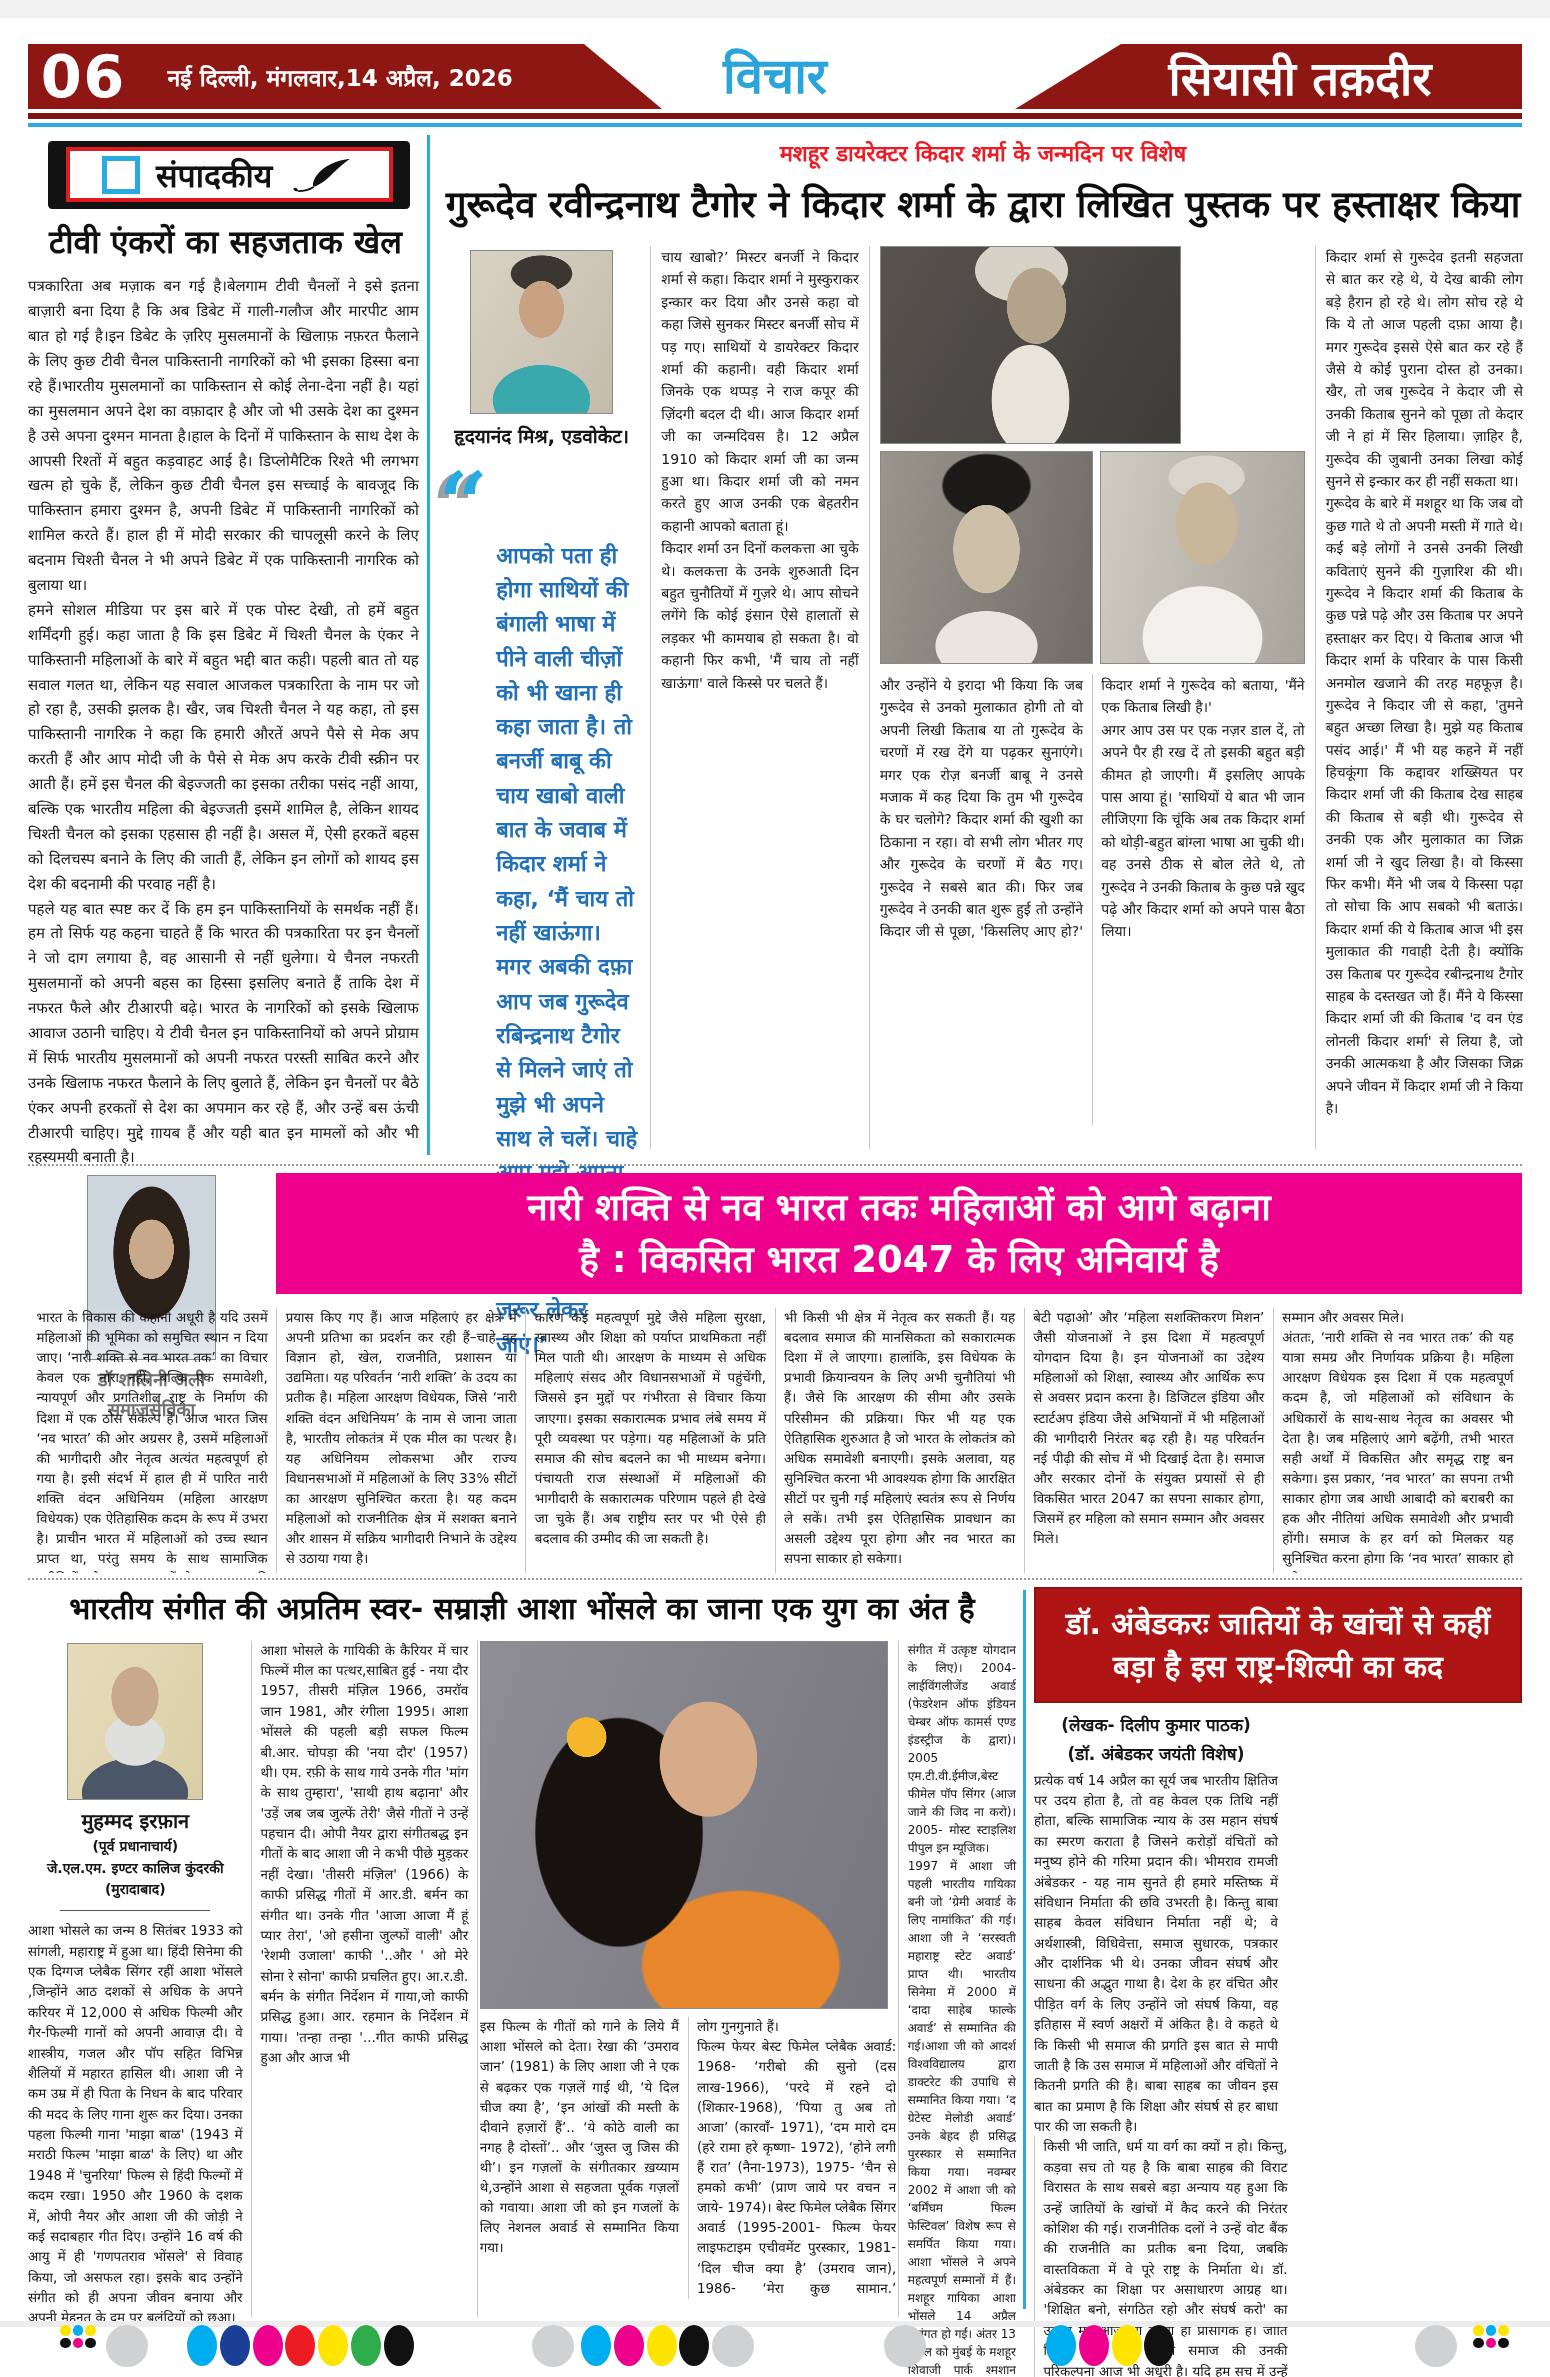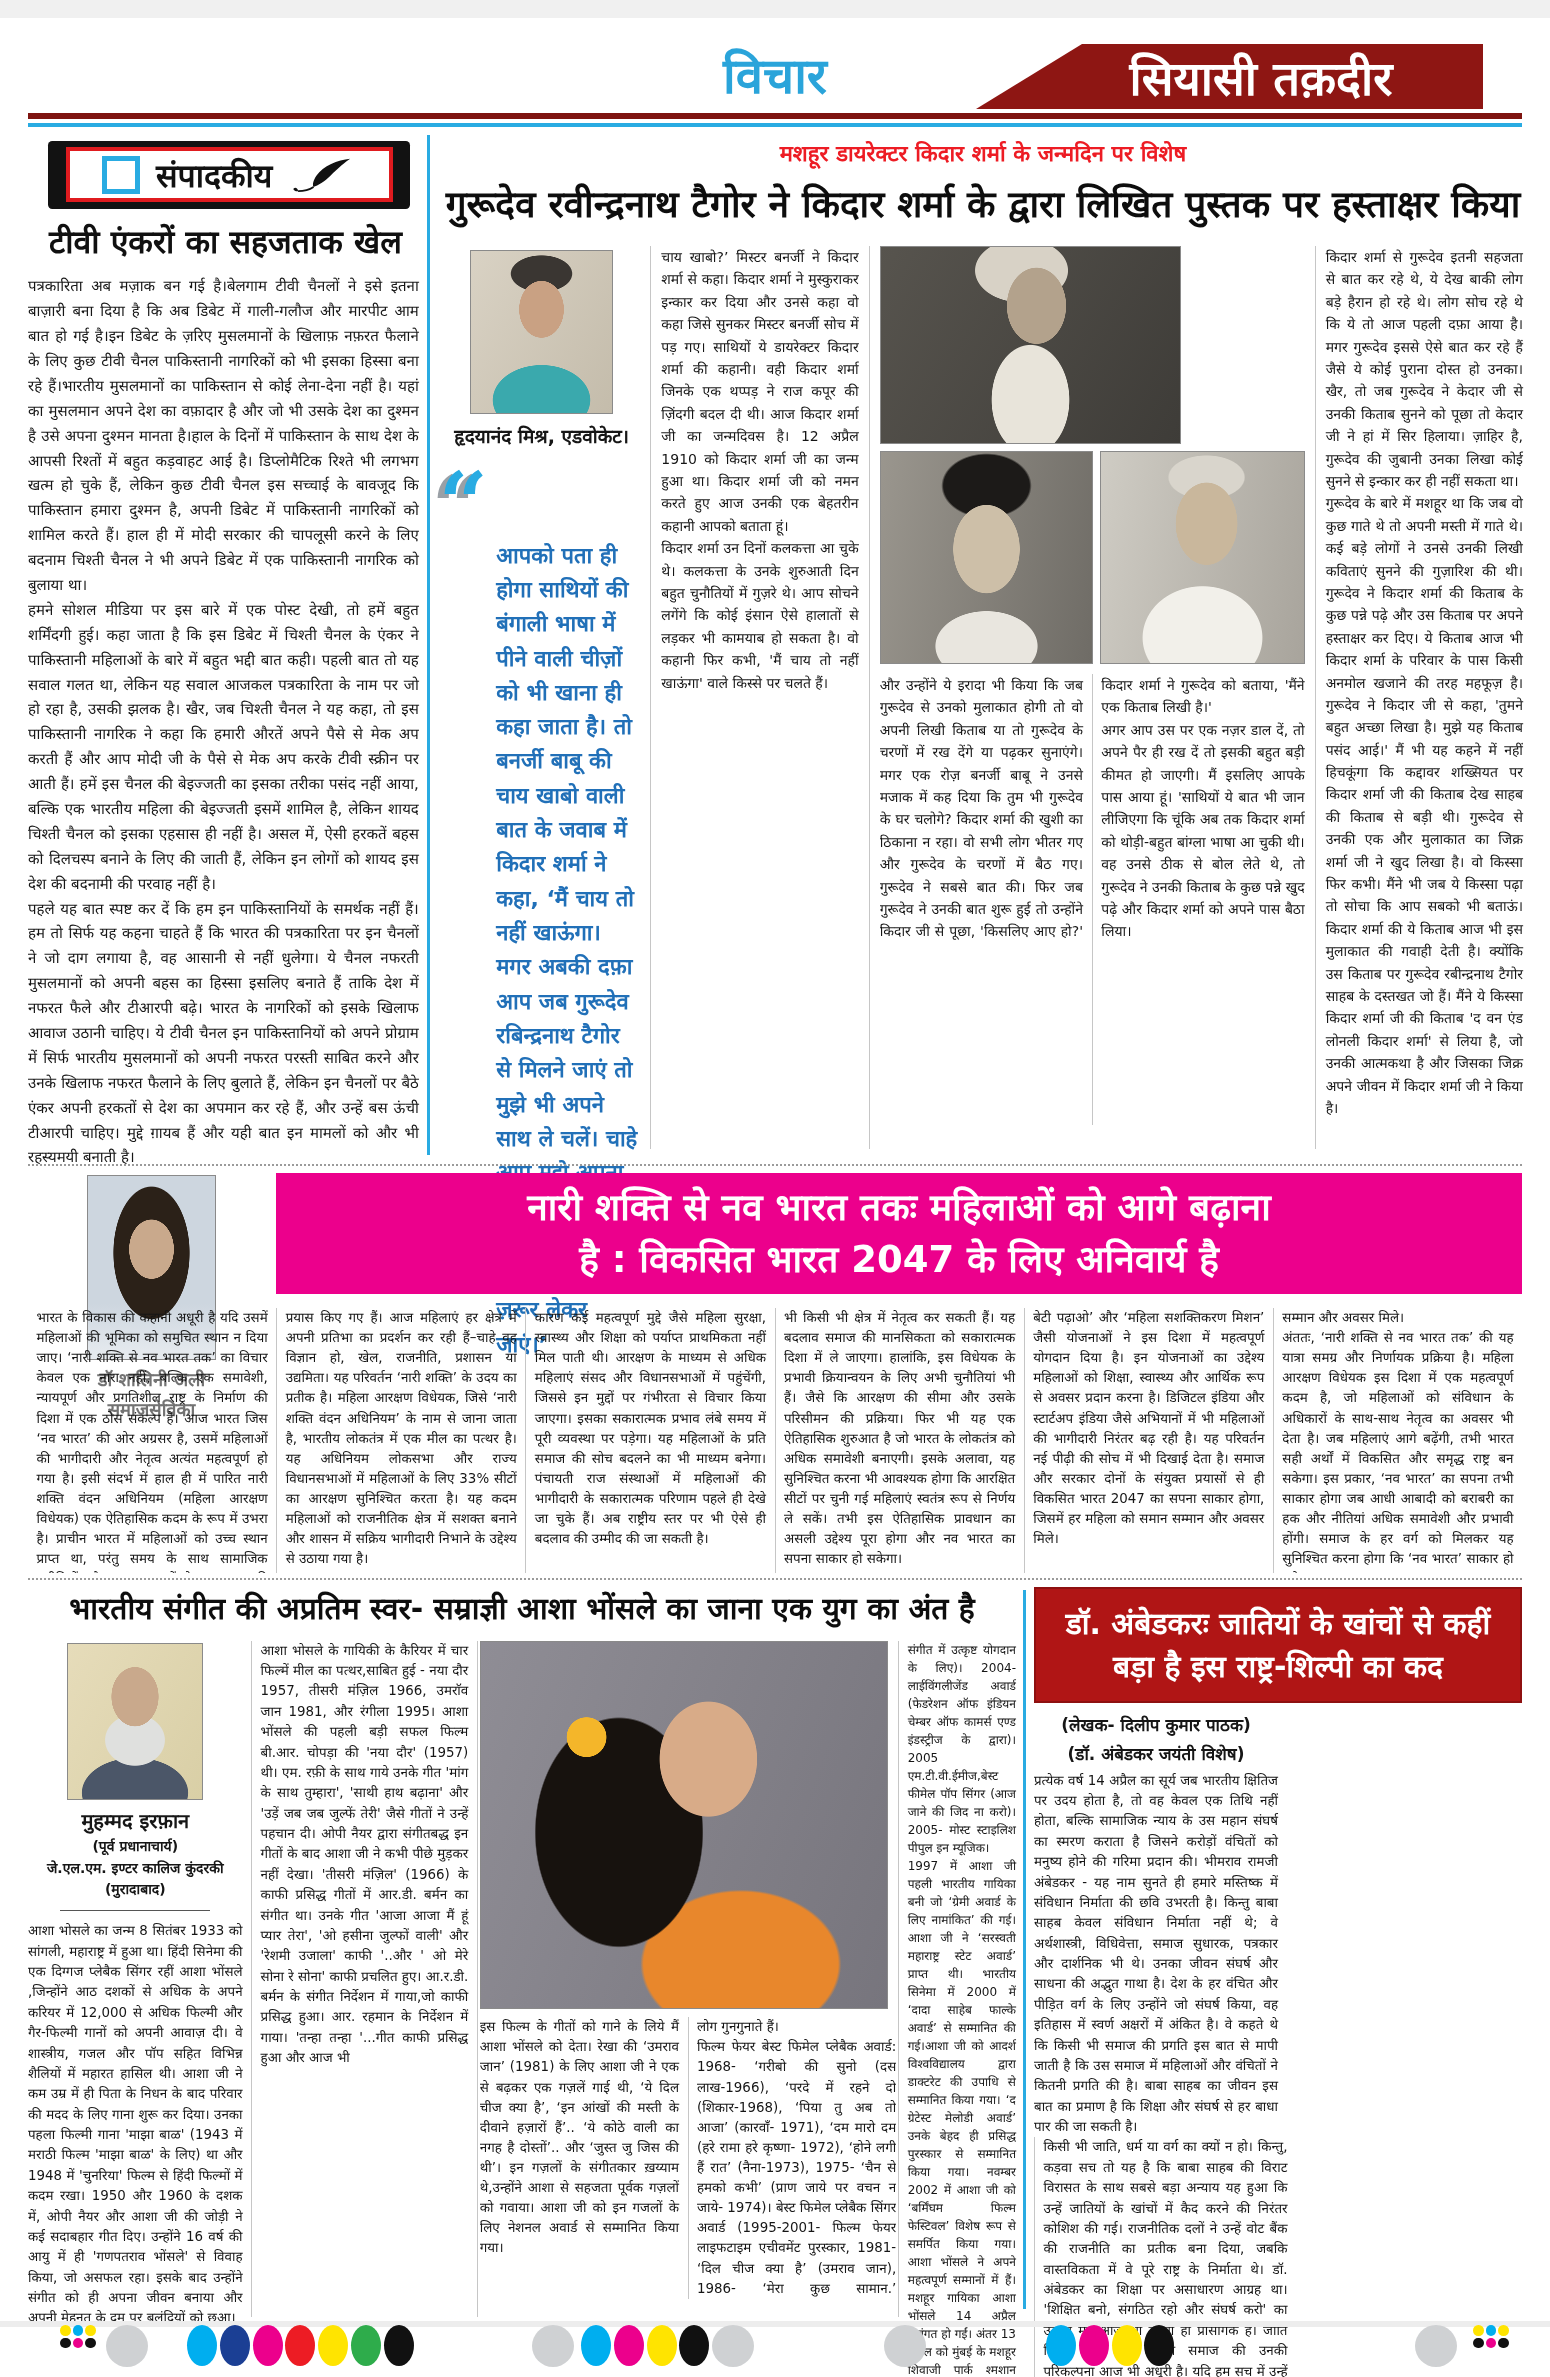--- a/index.html
+++ b/index.html
@@ -8,21 +8,21 @@
   .abs{position:absolute;}
   .justify{text-align:justify;white-space:pre-line;}
   
   #topstrip{left:0;top:0;width:100%;height:18.3px;background:#f0f0f0;}
   #hdr-left{left:28px;top:44px;width:634px;height:65px;background:#8e1613;
             clip-path:polygon(0 0,calc(100% - 78px) 0,100% 100%,0 100%);
             display:flex;align-items:center;}
   #page-num{font-size:59px;font-weight:800;color:#fff;margin:0 0 0 12.7px;letter-spacing:1.4px;}
   #dateline{font-size:23px;font-weight:700;color:#fff;margin-left:42px;}
   #section-title{left:0;top:41px;width:1550px;text-align:center;font-size:49px;font-weight:800;color:#2aa4da;}
-  #hdr-right{left:976px;top:44px;width:507px;height:65px;background:#8e1613;
+  #hdr-right{left:1015px;top:44px;width:507px;height:65px;background:#8e1613;
              clip-path:polygon(106px 0,100% 0,100% 100%,0 100%);
              display:flex;align-items:center;justify-content:center;}
   #paper-name{font-size:47px;font-weight:800;color:#fff;padding-left:63px;}
   .rule-maroon{left:28px;top:113px;width:1494px;height:6.3px;background:#7e1410;}
   .rule-cyan{left:28px;top:123px;width:1494px;height:4.2px;background:#29abe2;}
   
   #editorial{left:28px;top:135px;width:395px;height:1020px;}
   #ed-banner{position:relative;margin:5.6px 12.7px 0 20px;height:68px;background:#121212;border-radius:4.2px;
              display:flex;align-items:center;justify-content:center;}
   #ed-banner-inner{width:88%;height:47px;background:#fff;border:4.2px solid #e01b1f;
@@ -133,20 +133,24 @@
   .scluster{display:grid;grid-template-columns:repeat(3,10.6px);gap:2.1px;}
 </style>
 </head>
 <body>
 
 <div id="page">
 
   <div class="abs" id="topstrip"></div>
 
   <div class="abs" id="section-title">विचार</div>
+  <div class="abs" id="hdr-left">
+    <div id="page-num">06</div>
+    <div id="dateline">नई दिल्ली, मंगलवार,14 अप्रैल, 2026</div>
+  </div>
   <div class="abs" id="hdr-right">
     <div id="paper-name">सियासी तक़दीर</div>
   </div>
   <div class="abs rule-maroon"></div>
   <div class="abs rule-cyan"></div>
 
   <div class="abs" id="editorial">
     <div id="ed-banner">
       <div id="ed-banner-inner">
         <span id="ed-square"></span>

